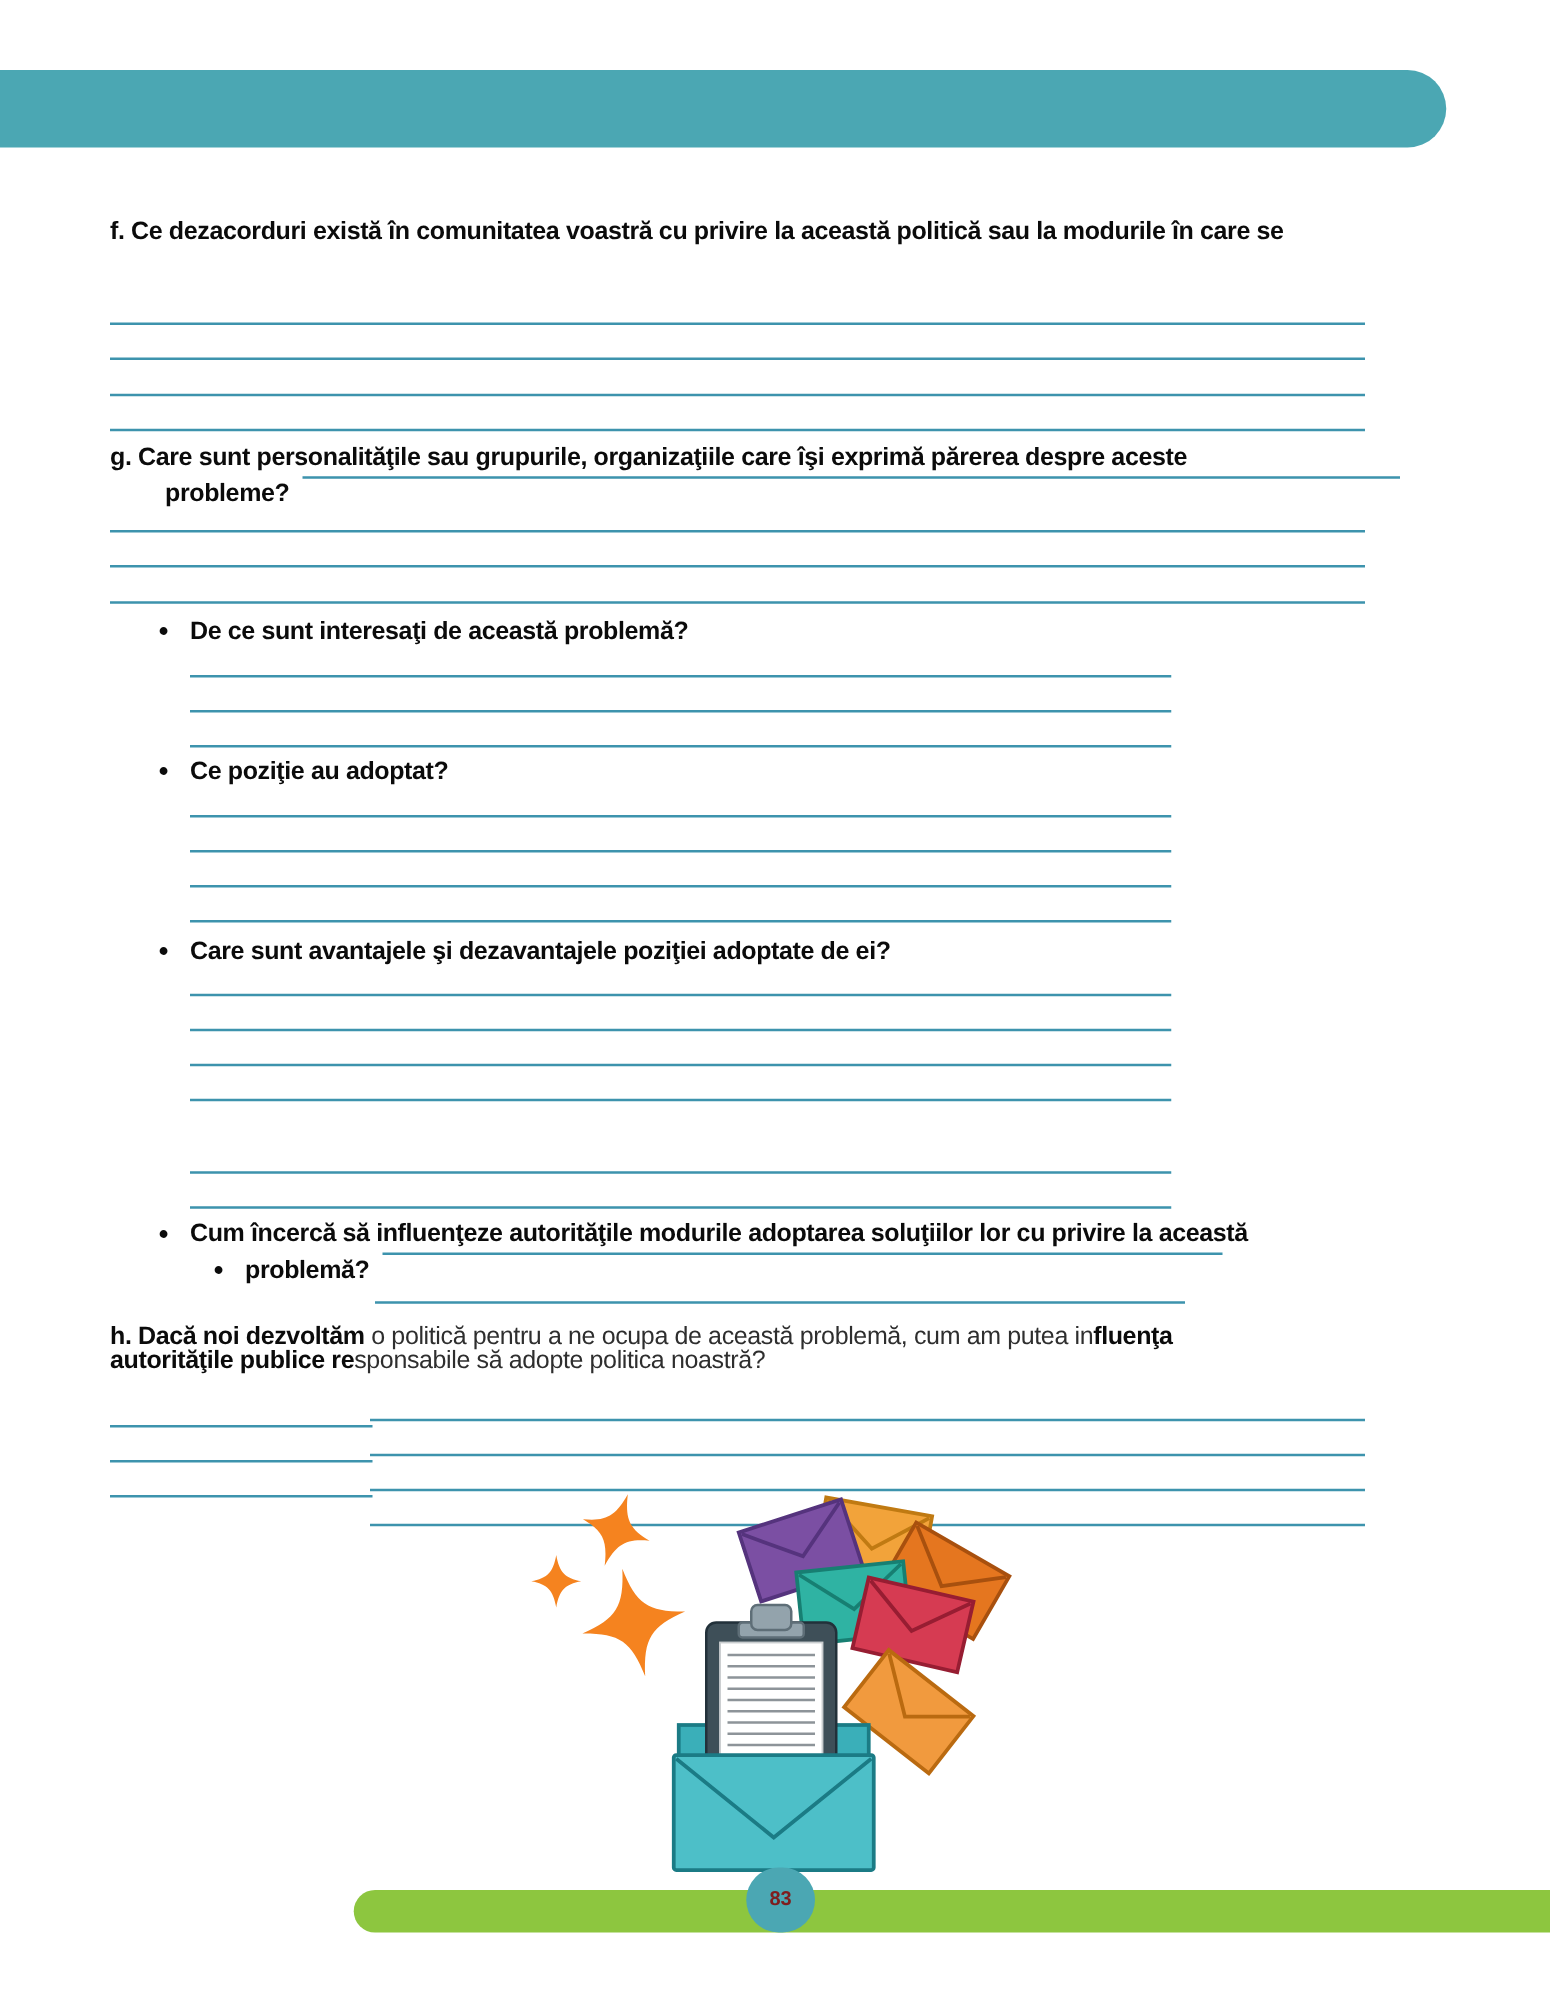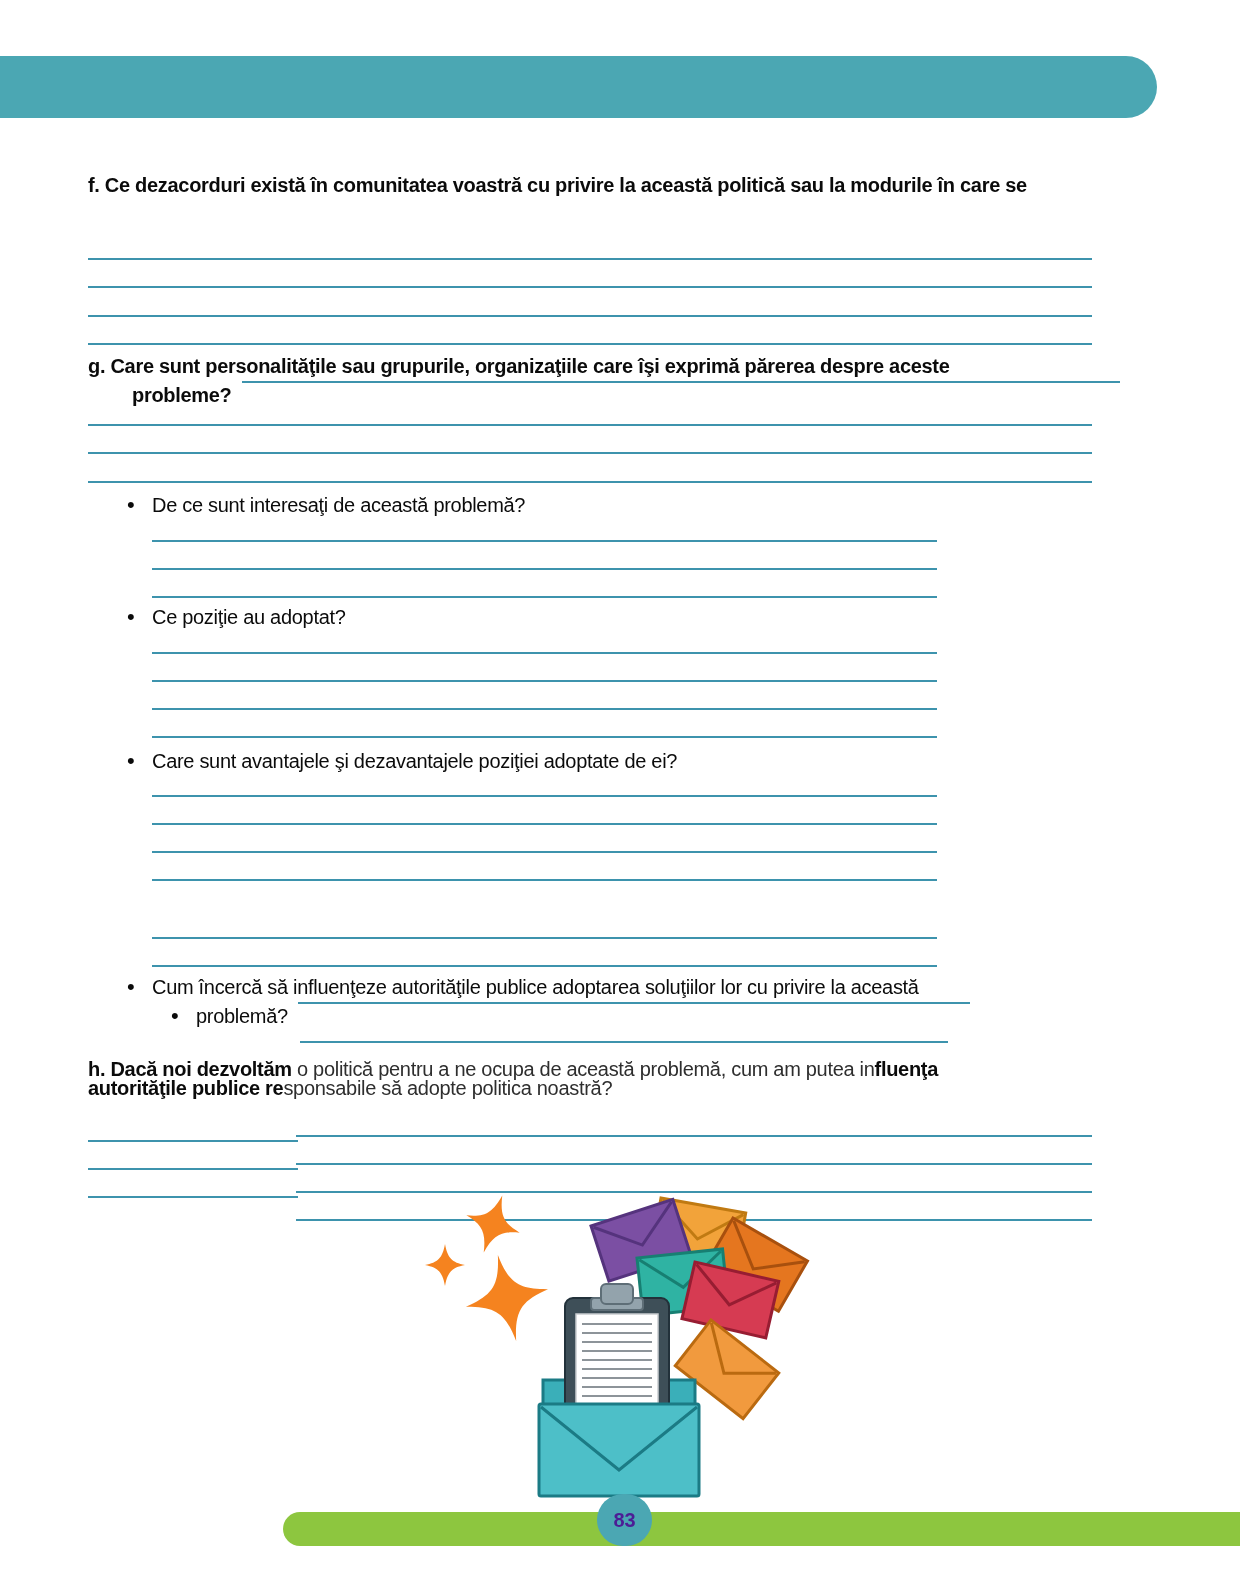--- a/index.html
+++ b/index.html
@@ -12,34 +12,34 @@
     background:var(--teal,#4BA7B3);border-radius:0 31px 31px 0;
   }
   .q{
     position:absolute;font-size:20px;font-weight:bold;color:#0b0b0b;
     line-height:29px;letter-spacing:-0.3px;white-space:nowrap;
   }
   .rule{position:absolute;height:2px;background:var(--line,#3D93AD);}
   .row{display:flex;align-items:flex-start;margin-left:44px;}
   .fill-line{border-bottom:2px solid var(--line,#3D93AD);margin-left:10px;margin-bottom:3px;height:0;}
   .bullet{
-    position:absolute;padding-left:30px;font-size:20px;font-weight:normal;
+    position:absolute;padding-left:30px;font-size:20px;font-weight:bold;
     color:#0b0b0b;line-height:29px;letter-spacing:-0.3px;white-space:nowrap;
   }
   .bullet::before{content:"\2022";position:absolute;left:5px;top:-1px;font-size:22px;}
   .reg{font-weight:400;color:#2e2e2e;}
   .footer-bar{
     position:absolute;left:283px;top:1512px;width:957px;height:34px;
     background:var(--green,#8DC63F);border-radius:17px 0 0 17px;
   }
   .page-pill{
     position:absolute;left:597px;top:1494px;width:55px;height:52px;
     background:var(--teal,#4BA7B3);border-radius:26px;
     display:flex;align-items:center;justify-content:center;
-    color:#4c1d95;font-size:20px;font-weight:bold;
+    color:#7f1d1d;font-size:16px;font-weight:bold;
   }
   .illustration{position:absolute;left:415px;top:1192px;width:420px;height:310px;}
 </style>
 </head>
 <body>
 
 <div class="page">
 
   <div class="top-bar"></div>
 
@@ -71,21 +71,21 @@
 
   <div class="bullet" style="left:122px;top:747px;">Care sunt avantajele şi dezavantajele poziţiei adoptate de ei?</div>
   <div class="rule" style="left:152px;top:795px;width:785px;"></div>
   <div class="rule" style="left:152px;top:823px;width:785px;"></div>
   <div class="rule" style="left:152px;top:851px;width:785px;"></div>
   <div class="rule" style="left:152px;top:879px;width:785px;"></div>
 
   <div class="rule" style="left:152px;top:937px;width:785px;"></div>
   <div class="rule" style="left:152px;top:965px;width:785px;"></div>
 
-  <div class="bullet" style="left:122px;top:973px;">Cum încercă să influenţeze autorităţile publice adoptarea soluţiilor lor cu privire la această</div>
+  <div class="bullet" style="left:122px;top:973px;">Cum încercă să influenţeze autorităţile modurile adoptarea soluţiilor lor cu privire la această</div>
   <div class="bullet row" style="left:122px;top:1002px;">
     <span>problemă?</span>
     <span class="fill-line" style="width:672px;"></span>
   </div>
   <div class="rule" style="left:300px;top:1041px;width:648px;"></div>
 
   <div class="q" style="left:88px;top:1055px;">
     <span>h. Dacă noi dezvoltăm</span><span class="reg"> o politică pentru a ne ocupa de această problemă, cum am putea in</span><span>fluenţa</span>
   </div>
   <div class="q" style="left:88px;top:1074px;">

